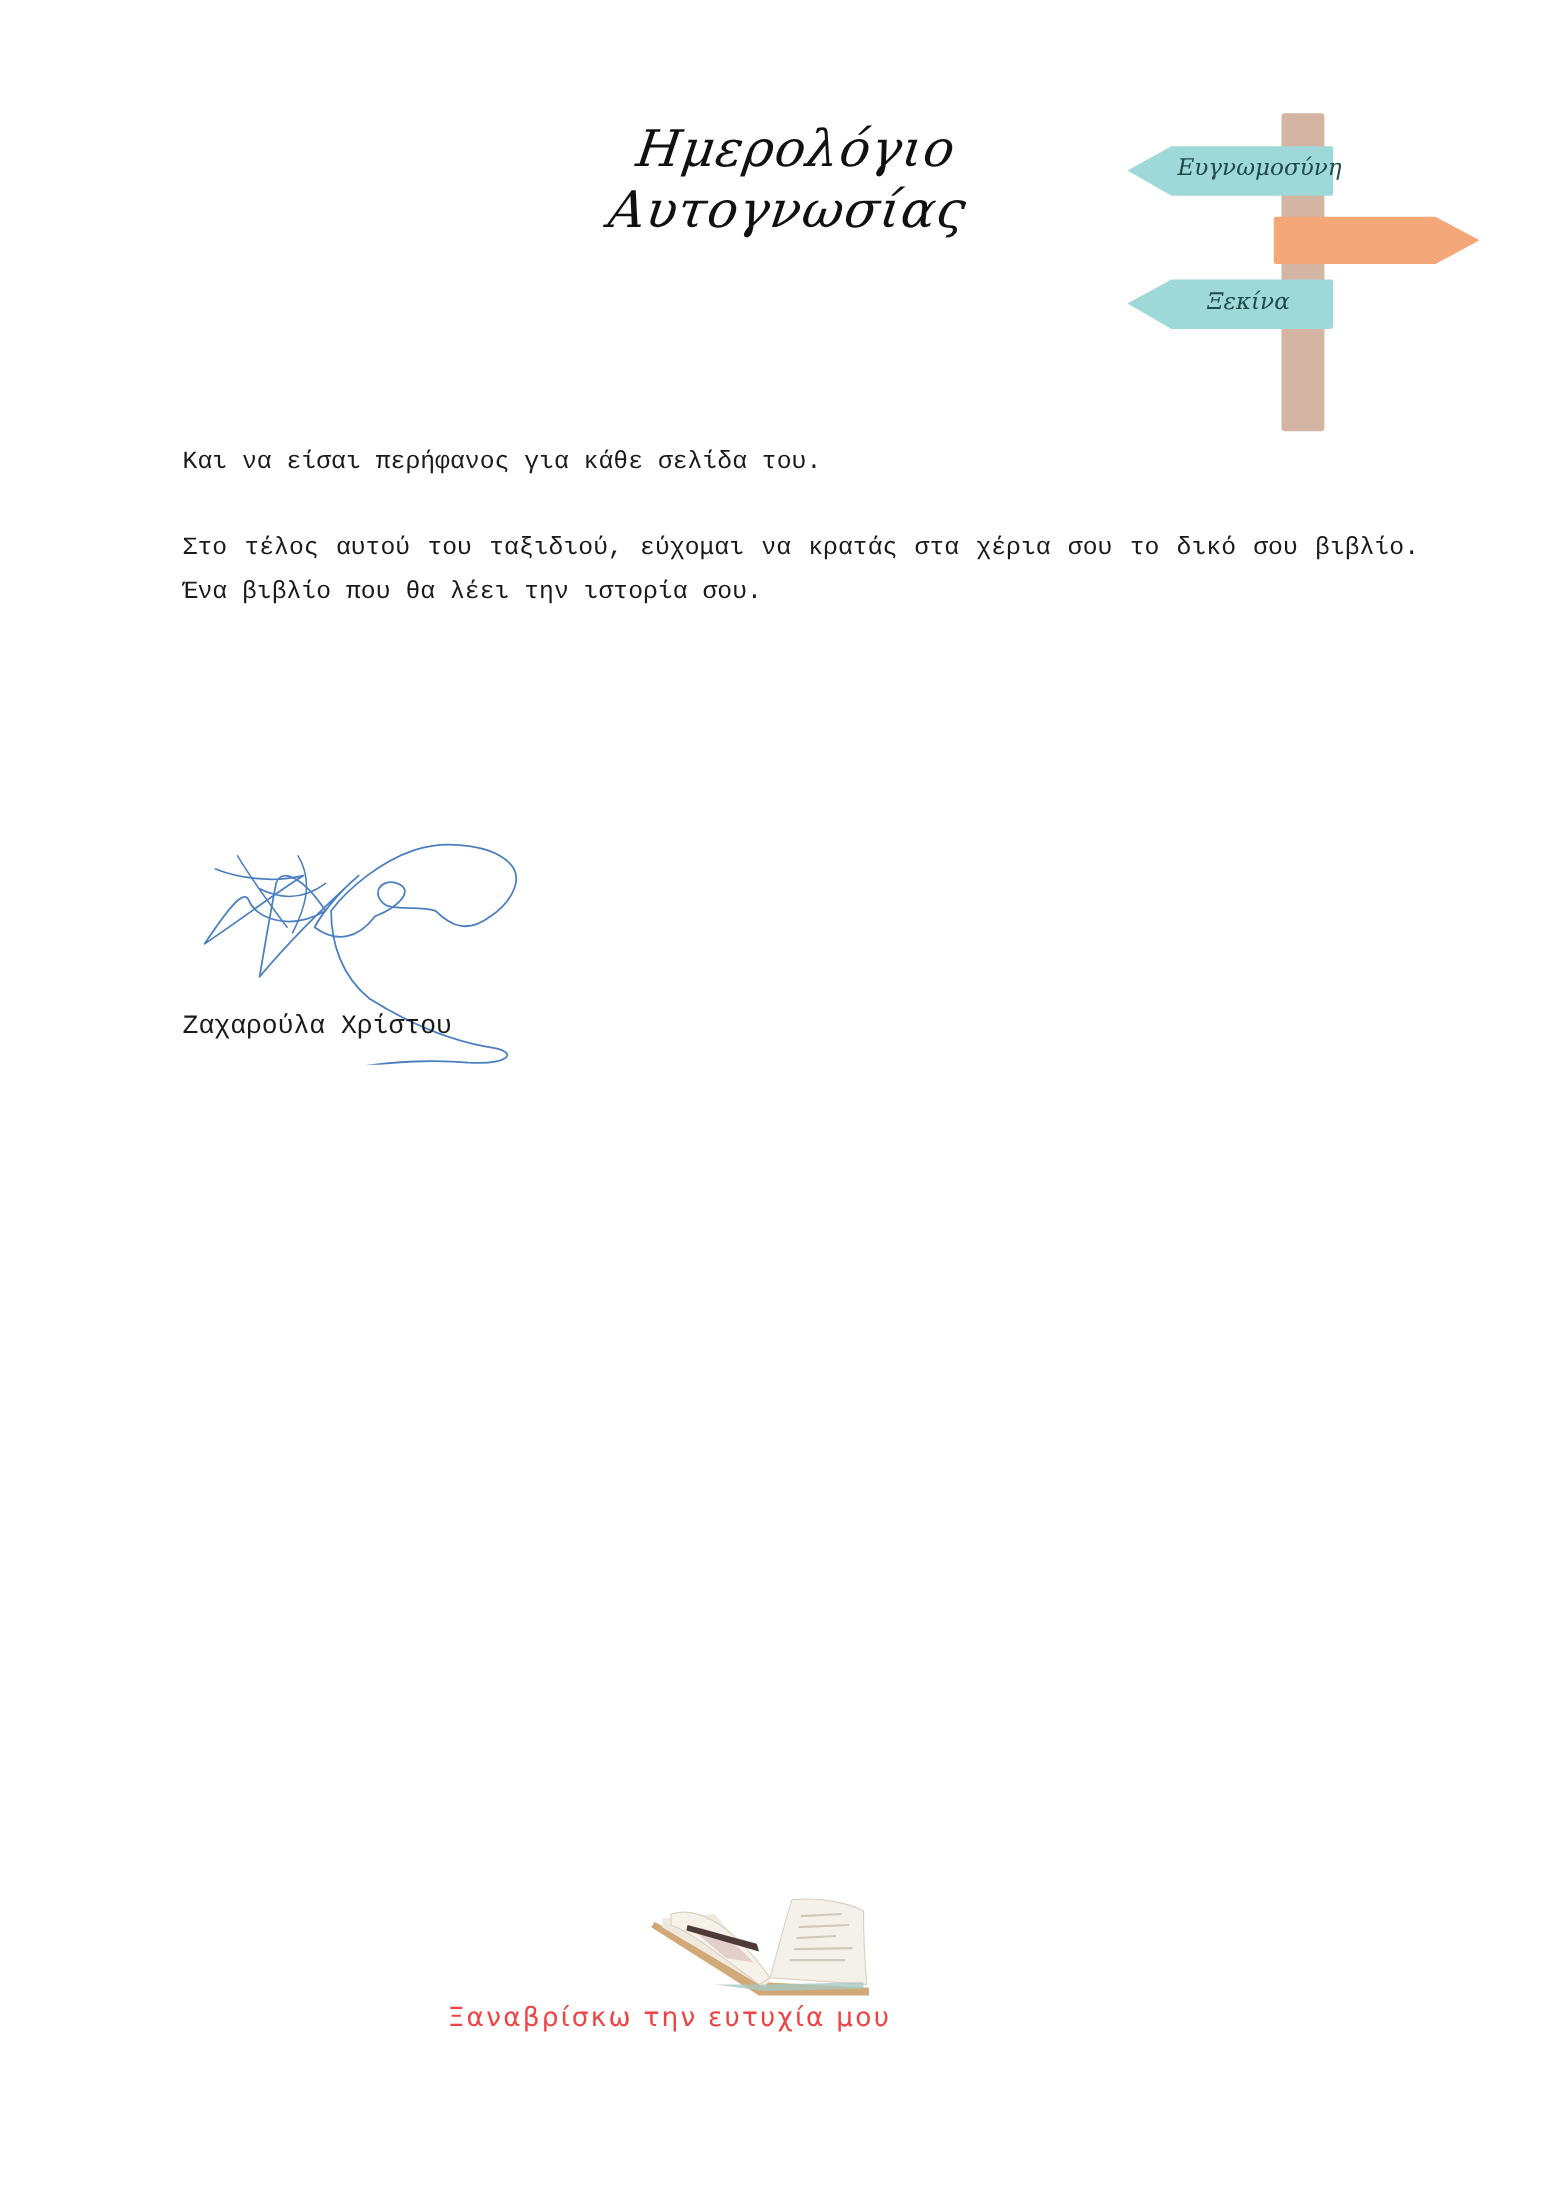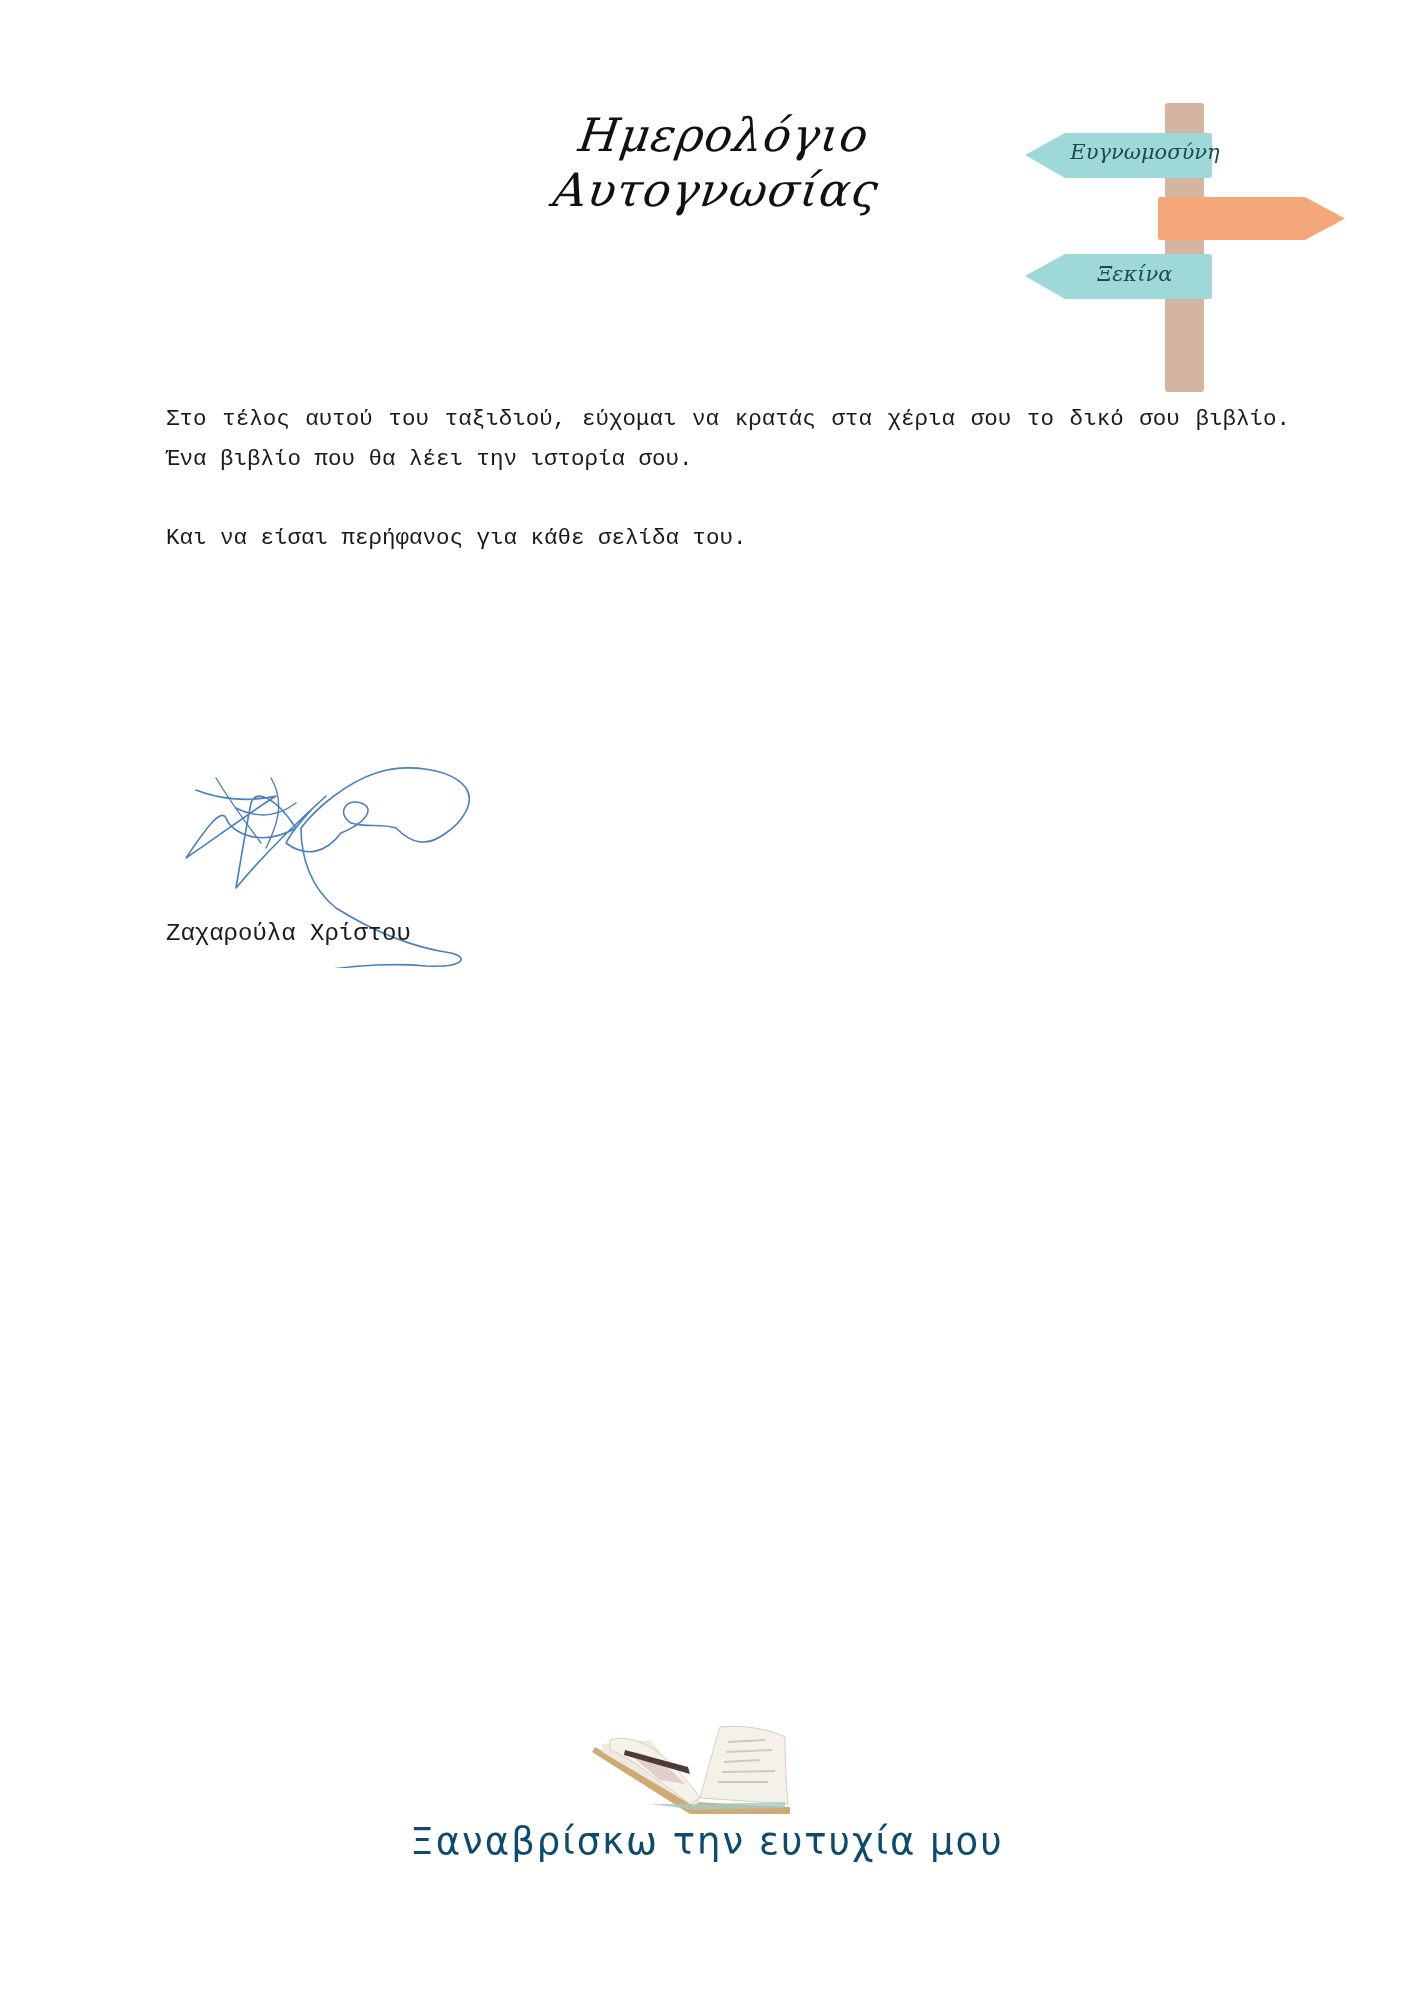--- a/index.html
+++ b/index.html
@@ -95,25 +95,24 @@
       left: 590px;
       top: 1722px;
       width: 220px;
       height: 100px;
     }
     .footer-tagline {
       position: absolute;
       left: 407px;
       top: 1820px;
       width: 600px;
-      text-align: center;
       font-family: "DejaVu Sans", sans-serif;
-      font-size: 37px;
+      font-size: 24px;
       letter-spacing: 2px;
-      color: #0c4a6e;
+      color: #ef4444;
       line-height: 1.2;
     }
   </style>
 </head>
 <body>
 
 <h1 class="page-title">Ημερολόγιο Αυτογνωσίας</h1>
 
 <div class="signpost">
   <svg width="330" height="300" viewBox="0 0 330 300">
@@ -124,22 +123,22 @@
 
     <path d="M140 97 Q138 97 138 100 L138 137 Q138 140 140 140 L285 140 L325 118.5 L285 97 Z" fill="#f4a87a"></path>
 
     <path d="M5 176 L45 154 L190 154 Q192 154 192 157 L192 196 Q192 199 190 199 L45 199 Z" fill="#9ed8d8"></path>
   </svg>
   <span class="sign-label upper">Ευγνωμοσύνη</span>
   <span class="sign-label lower">Ξεκίνα</span>
 </div>
 
 <div class="body-text">
+  <p>Και να είσαι περήφανος για κάθε σελίδα του.</p>
   <p>Στο τέλος αυτού του ταξιδιού, εύχομαι να κρατάς στα χέρια σου το δικό σου βιβλίο. Ένα βιβλίο που θα λέει την ιστορία σου.</p>
-  <p>Και να είσαι περήφανος για κάθε σελίδα του.</p>
 </div>
 
 <div class="signature">
   <svg width="310" height="220" viewBox="0 0 310 220">
     <path d="M20 42 C40 50, 70 55, 100 48 C80 60, 40 90, 10 110
              C30 80, 45 60, 50 70 C55 85, 85 100, 120 80
              C100 50, 80 40, 75 55 C70 80, 65 110, 60 140
              C85 110, 120 75, 150 48 C130 65, 115 85, 110 95
              C130 110, 150 105, 165 85 C190 75, 200 60, 185 55
              C170 50, 160 65, 175 75 C190 80, 205 75, 220 80

